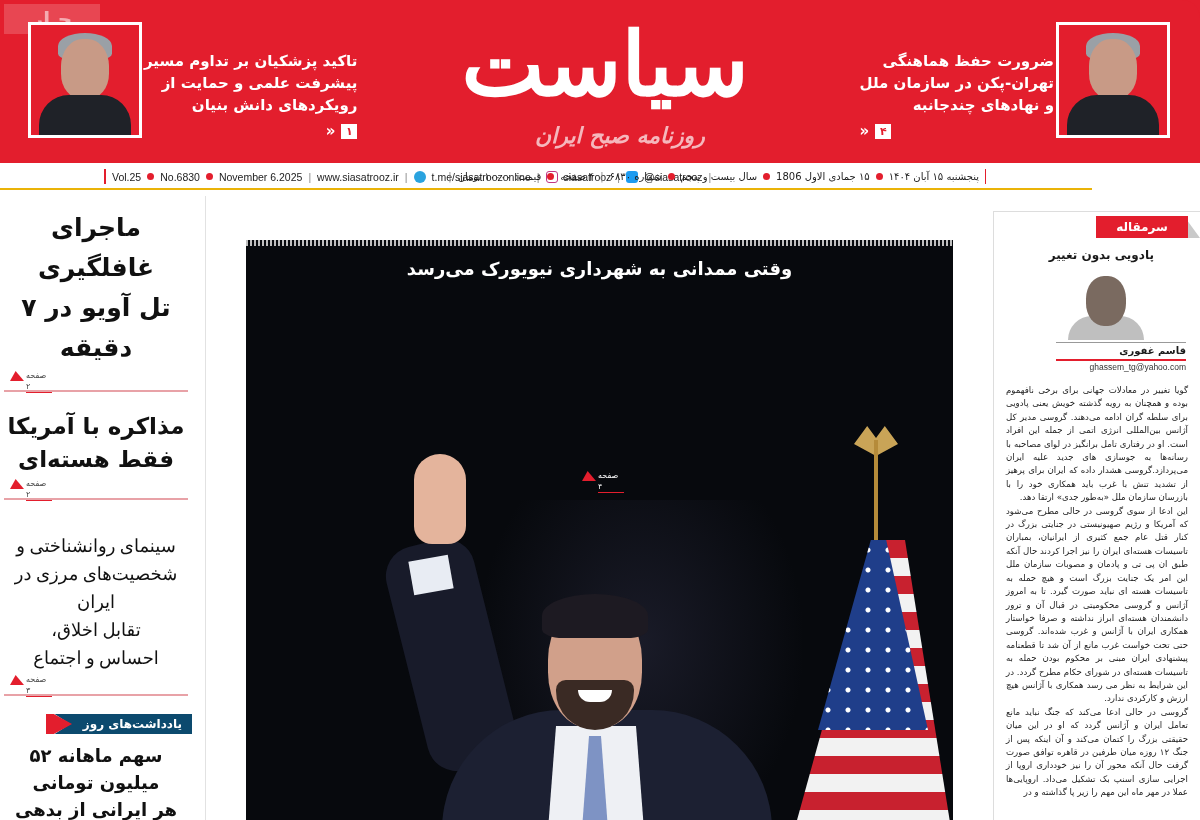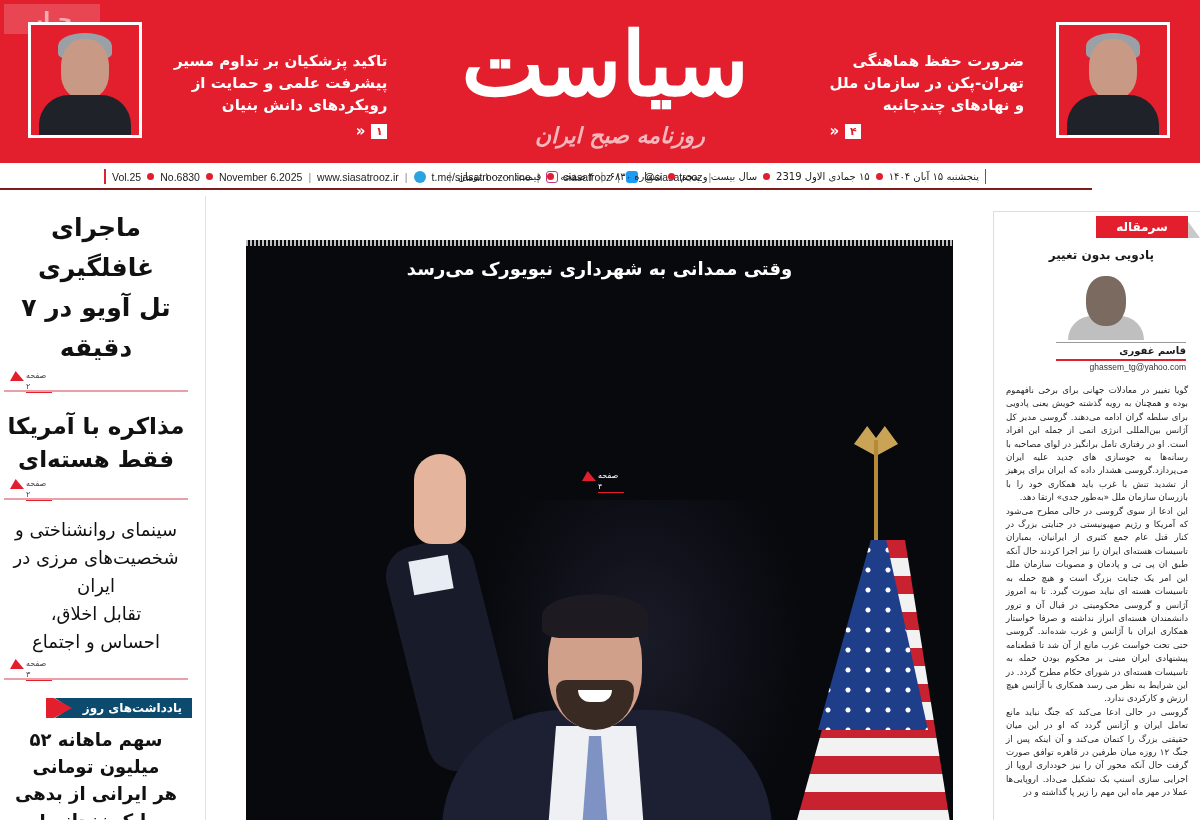--- a/index.html
+++ b/index.html
@@ -14,21 +14,21 @@
   .masthead::after {
     content: ""; position: absolute; right: 0; top: 0; width: 20px; height: 20px;
     background: #e31e2d; border-top-right-radius: 18px;
   }
   .watermark {
     position: absolute; left: 4px; top: 4px; width: 96px; height: 30px;
     background: rgba(255,255,255,0.18); color: rgba(255,255,255,0.55);
     font-family: "DejaVu Sans", sans-serif; font-weight: bold; font-size: 20px;
     line-height: 30px; text-align: center; border-radius: 0 0 10px 0;
   }
-  .teaser { position: absolute; top: 22px; display: flex; gap: 32px; direction: rtl; }
+  .teaser { position: absolute; top: 22px; display: flex; gap: 2px; direction: rtl; }
   .teaser.left { left: 28px; flex-direction: row-reverse; }
   .teaser.right { right: 30px; }
   .teaser-photo {
     width: 114px; height: 116px; border: 3px solid #ffffff; background: #e31e2d;
     position: relative; overflow: hidden; flex-shrink: 0;
   }
   .teaser-photo .head {
     position: absolute; left: 50%; top: 14px; width: 48px; height: 60px;
     margin-left: -24px; background: #c89a86; border-radius: 45% 45% 42% 42%;
   }
@@ -61,21 +61,21 @@
   }
   .logo-sub {
     position: absolute; left: 140px; top: 118px; color: #f5b7bc;
     font-family: "DejaVu Serif", serif; font-style: italic; font-weight: bold;
     font-size: 22px; line-height: 34px;
   }
 
   
   .infobar {
     position: absolute; left: 0; top: 163px; width: 1092px; height: 27px;
-    border-bottom: 2px solid #7f1d1d; background: #ffffff;
+    border-bottom: 2px solid #eab308; background: #ffffff;
   }
   .info-left {
     position: absolute; left: 104px; top: 6px; display: flex; align-items: center; gap: 6px;
     font-family: "Liberation Sans", sans-serif; font-size: 10.5px; color: #222;
     border-left: 2px solid #e31e2d; padding-left: 6px; height: 15px;
   }
   .info-right {
     position: absolute; right: 106px; top: 6px; display: flex; align-items: center; gap: 6px;
     direction: rtl; font-size: 10px; color: #222; height: 15px;
     border-right: 1px solid #e31e2d; padding-right: 6px;
@@ -318,21 +318,21 @@
     <span class="social-icon insta"></span>
     <span>siasatrooz</span>
     <span class="sep">|</span>
     <span class="social-icon tw"></span>
     <span>@siasatrooz</span>
     <span class="sep">|</span>
   </div>
   <div class="info-right">
     <span>پنجشنبه ۱۵ آبان ۱۴۰۴</span>
     <span class="dot"></span>
-    <span>۱۵ جمادی الاول 2319</span>
+    <span>۱۵ جمادی الاول 1806</span>
     <span class="dot"></span>
     <span>سال بیست و پنجم</span>
     <span class="dot"></span>
     <span>شماره ۶۸۳۰</span>
     <span class="sep">|</span>
     <span>۴ صفحه</span>
     <span class="dot"></span>
     <span>قیمت: ۱۰۰۰۰ تومان</span>
     <span class="sep">|</span>
   </div>
@@ -352,21 +352,21 @@
   <article class="lstory" style="padding-top:18px;">
     <div class="hl lg">مذاکره با آمریکا
 فقط هسته‌ای</div>
     <div class="pref">
       <span class="tri"></span>
       <span class="lbl">صفحه ۲</span>
     </div>
     <div class="rule"></div>
   </article>
 
-  <article class="lstory" style="padding-top:16px;">
+  <article class="lstory" style="padding-top:32px;font-family:Liberation Serif, serif;">
     <div class="hl md">سینمای روانشناختی و
 شخصیت‌های مرزی در ایران
 تقابل اخلاق،
 احساس و اجتماع</div>
     <div class="pref">
       <span class="tri"></span>
       <span class="lbl">صفحه ۳</span>
     </div>
     <div class="rule"></div>
   </article>

